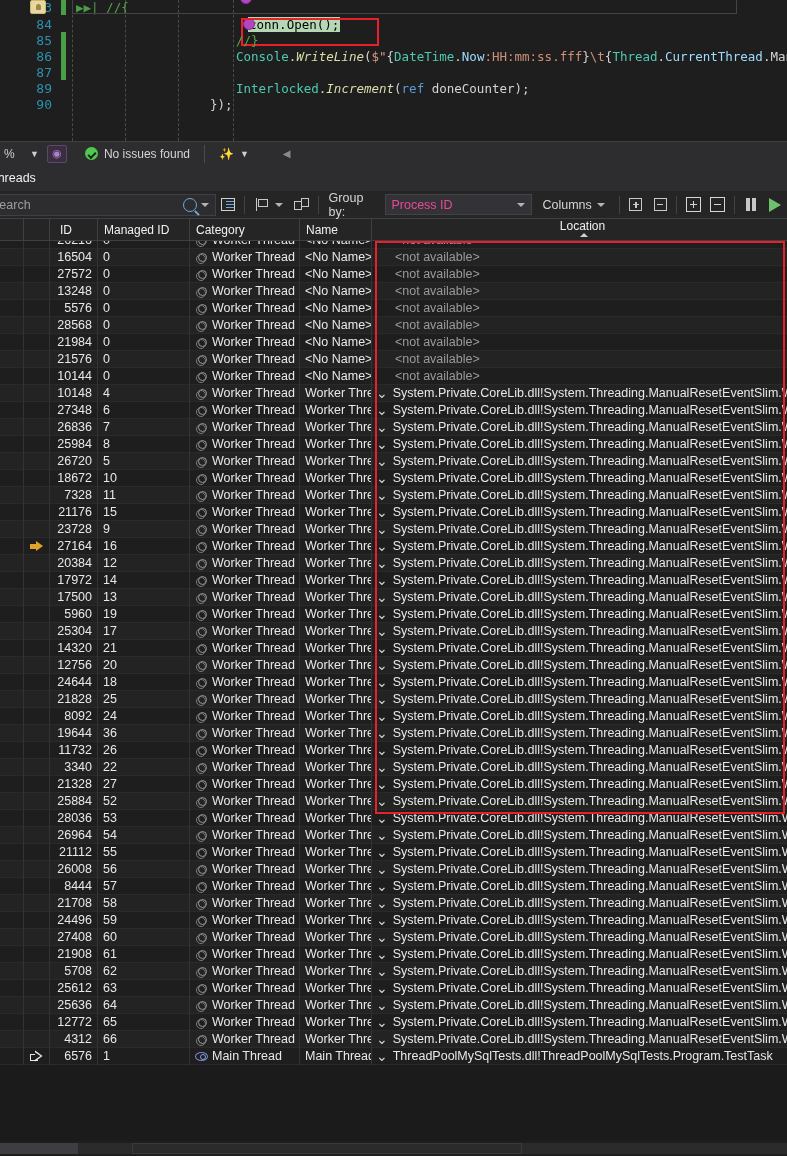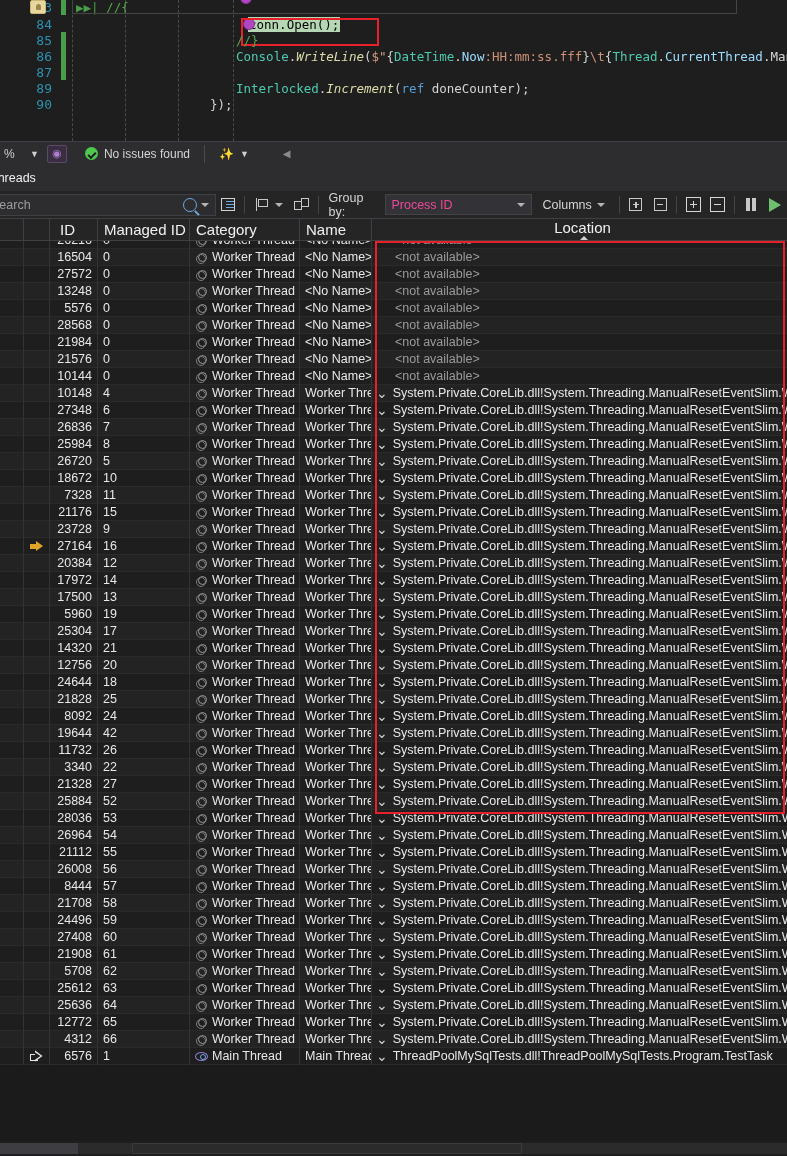--- a/index.html
+++ b/index.html
@@ -275,21 +275,21 @@
   .list-icon i:nth-child(3){ top: 8px; }
 
   
   #grid-header {
     height: 22px;
     background: #252526;
     display: flex;
     align-items: center;
     border-bottom: 1px solid #3f3f46;
     color: #f0f0f0;
-    font-size: 15px;
+    font-size: 12px;
   }
   #grid-header .hc {
     height: 22px; display: flex; align-items: center;
     border-right: 1px solid #3f3f46;
     padding-left: 6px;
     overflow: hidden; white-space: nowrap;
   }
   .sort-arw {
     width: 0; height: 0; margin-left: 3px;
     border-left: 4px solid transparent;
@@ -1068,21 +1068,21 @@
         <div class="cell c-name">Worker Thread</div>
         <div class="cell c-loc">
           <span class="chev" style="font-size: 14px; line-height: 6px;">⌄</span>
           <span>System.Private.CoreLib.dll!System.Threading.ManualResetEventSlim.Wait</span>
         </div>
       </div>
       <div class="row alt">
         <div class="cell c-flag"></div>
         <div class="cell c-arrow"></div>
         <div class="cell c-id">19644</div>
-        <div class="cell c-mid">42</div>
+        <div class="cell c-mid">36</div>
         <div class="cell c-cat">
           <span class="cat-icon">
             <span class="gear"></span>
           </span>
           <span>Worker Thread</span>
         </div>
         <div class="cell c-name">Worker Thread</div>
         <div class="cell c-loc">
           <span class="chev" style="font-size: 14px; line-height: 6px;">⌄</span>
           <span>System.Private.CoreLib.dll!System.Threading.ManualResetEventSlim.Wait</span>

